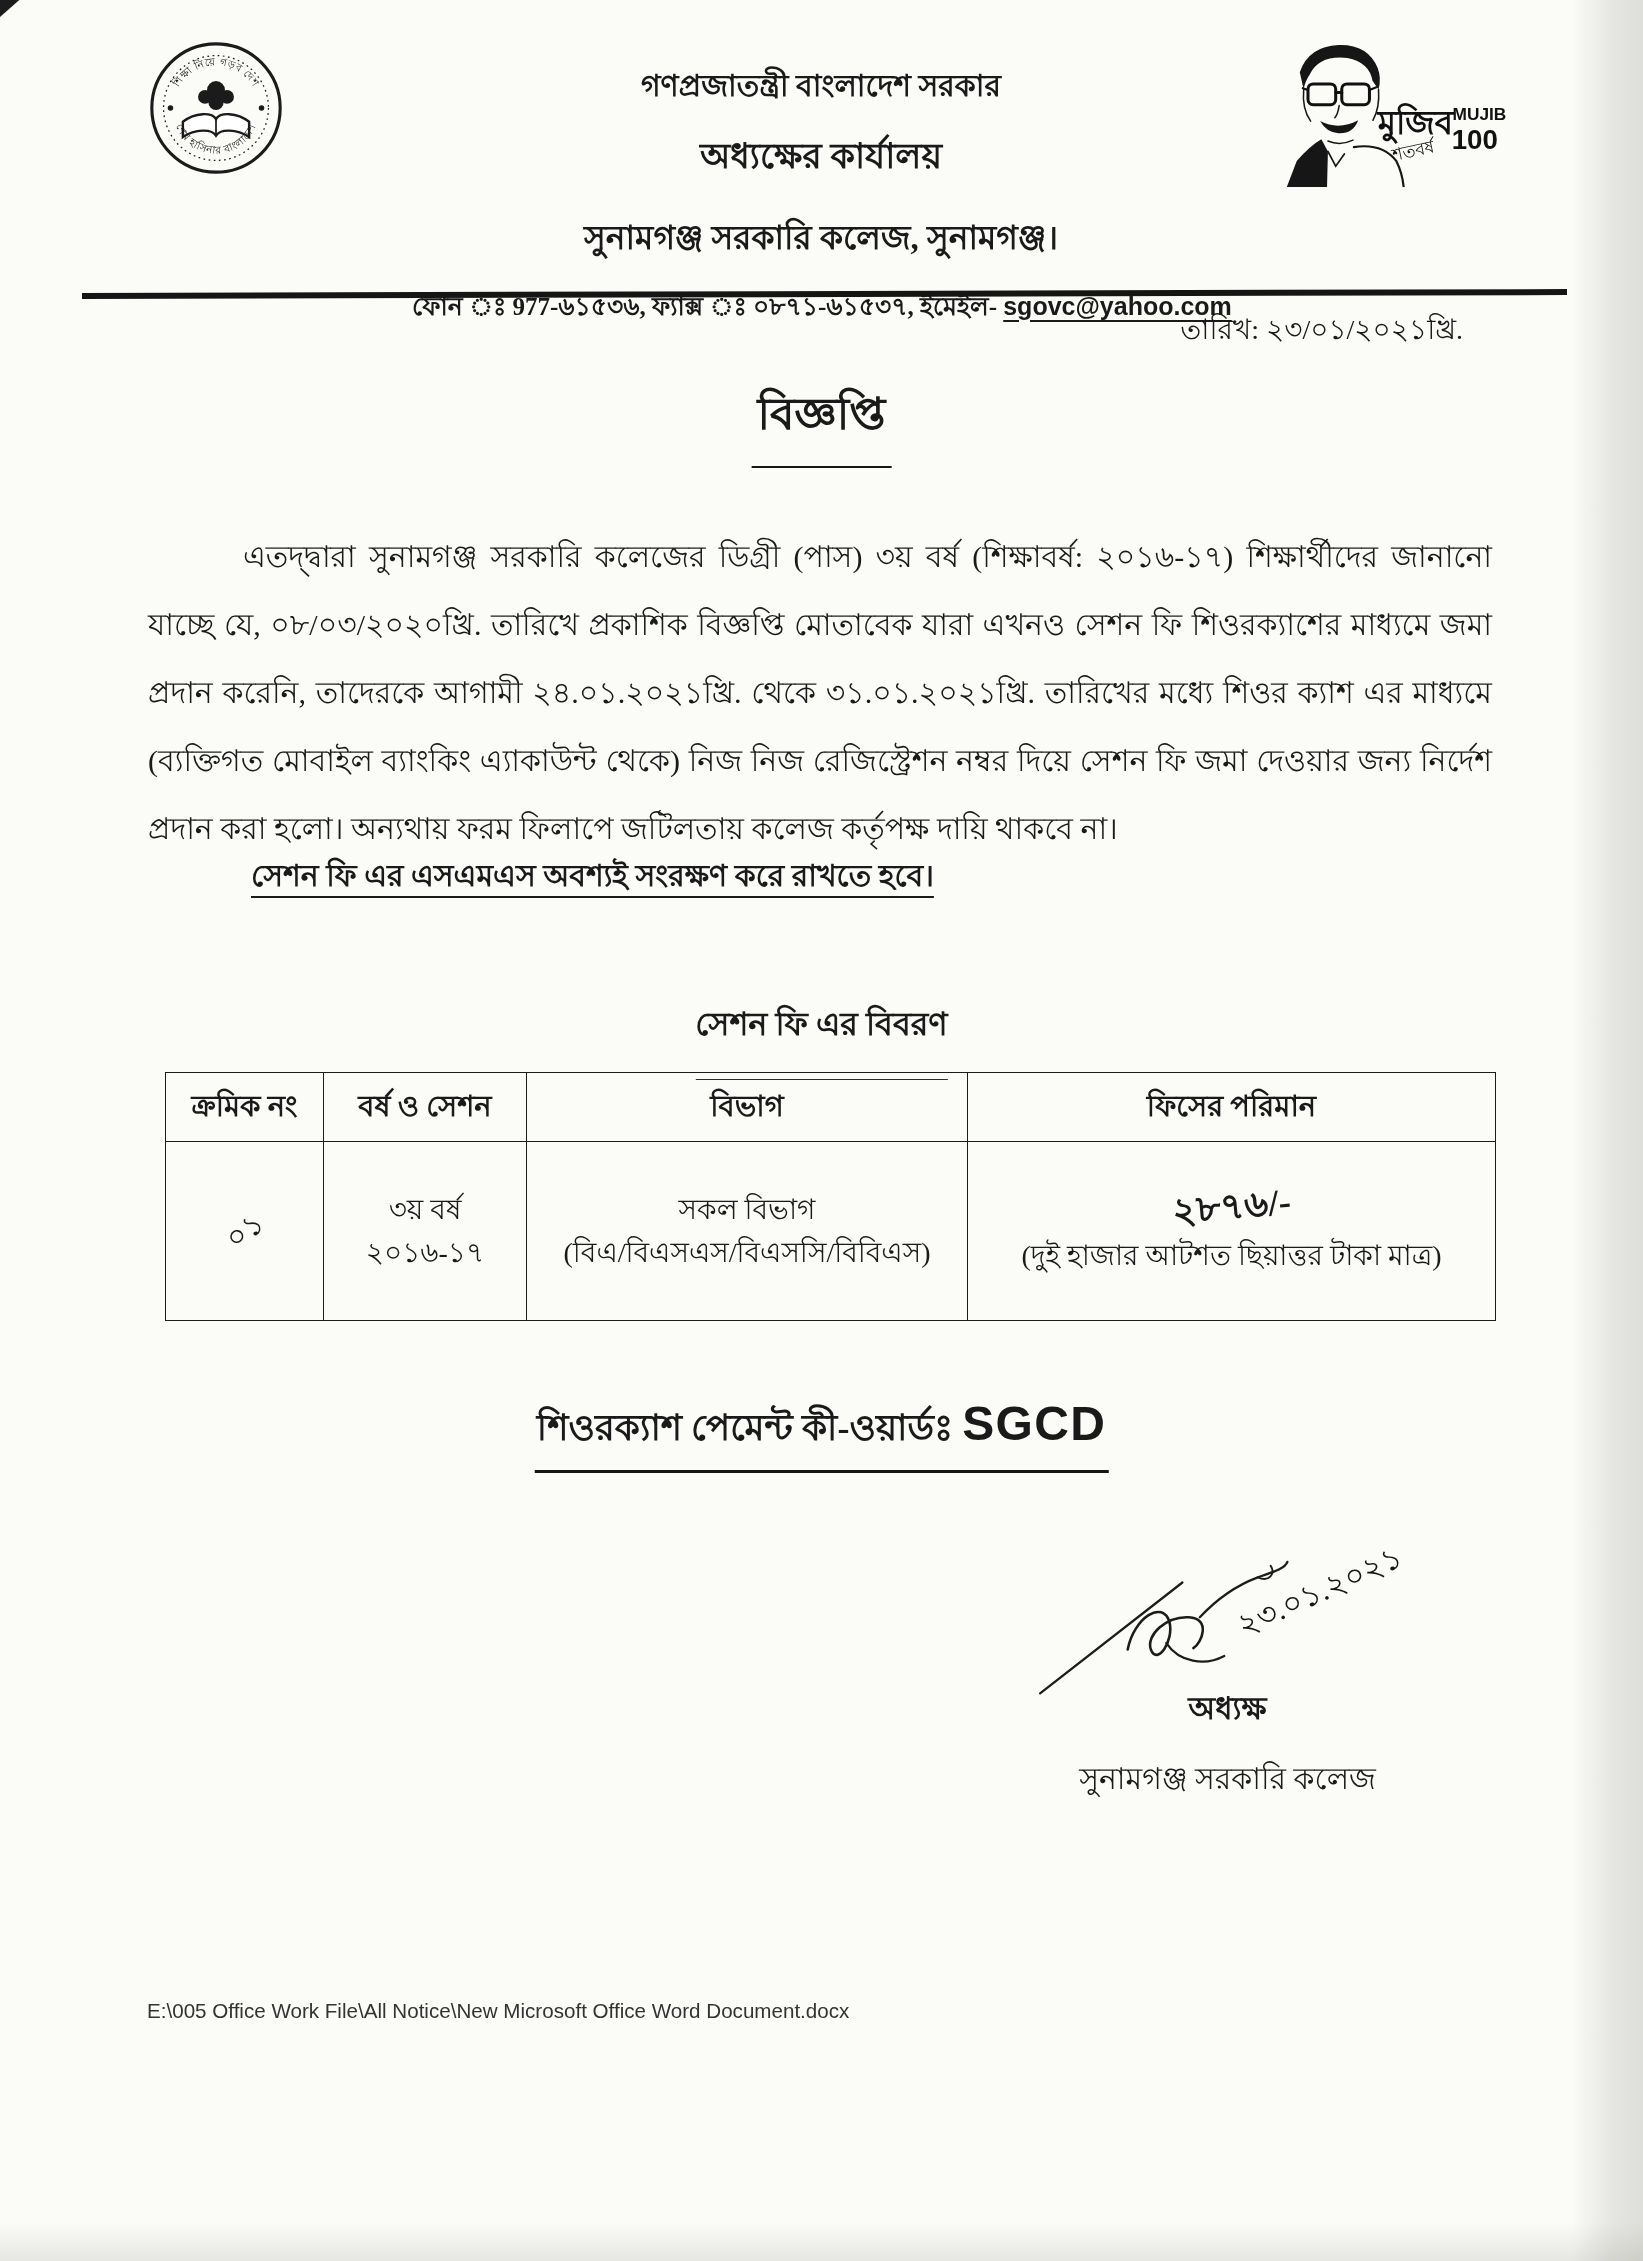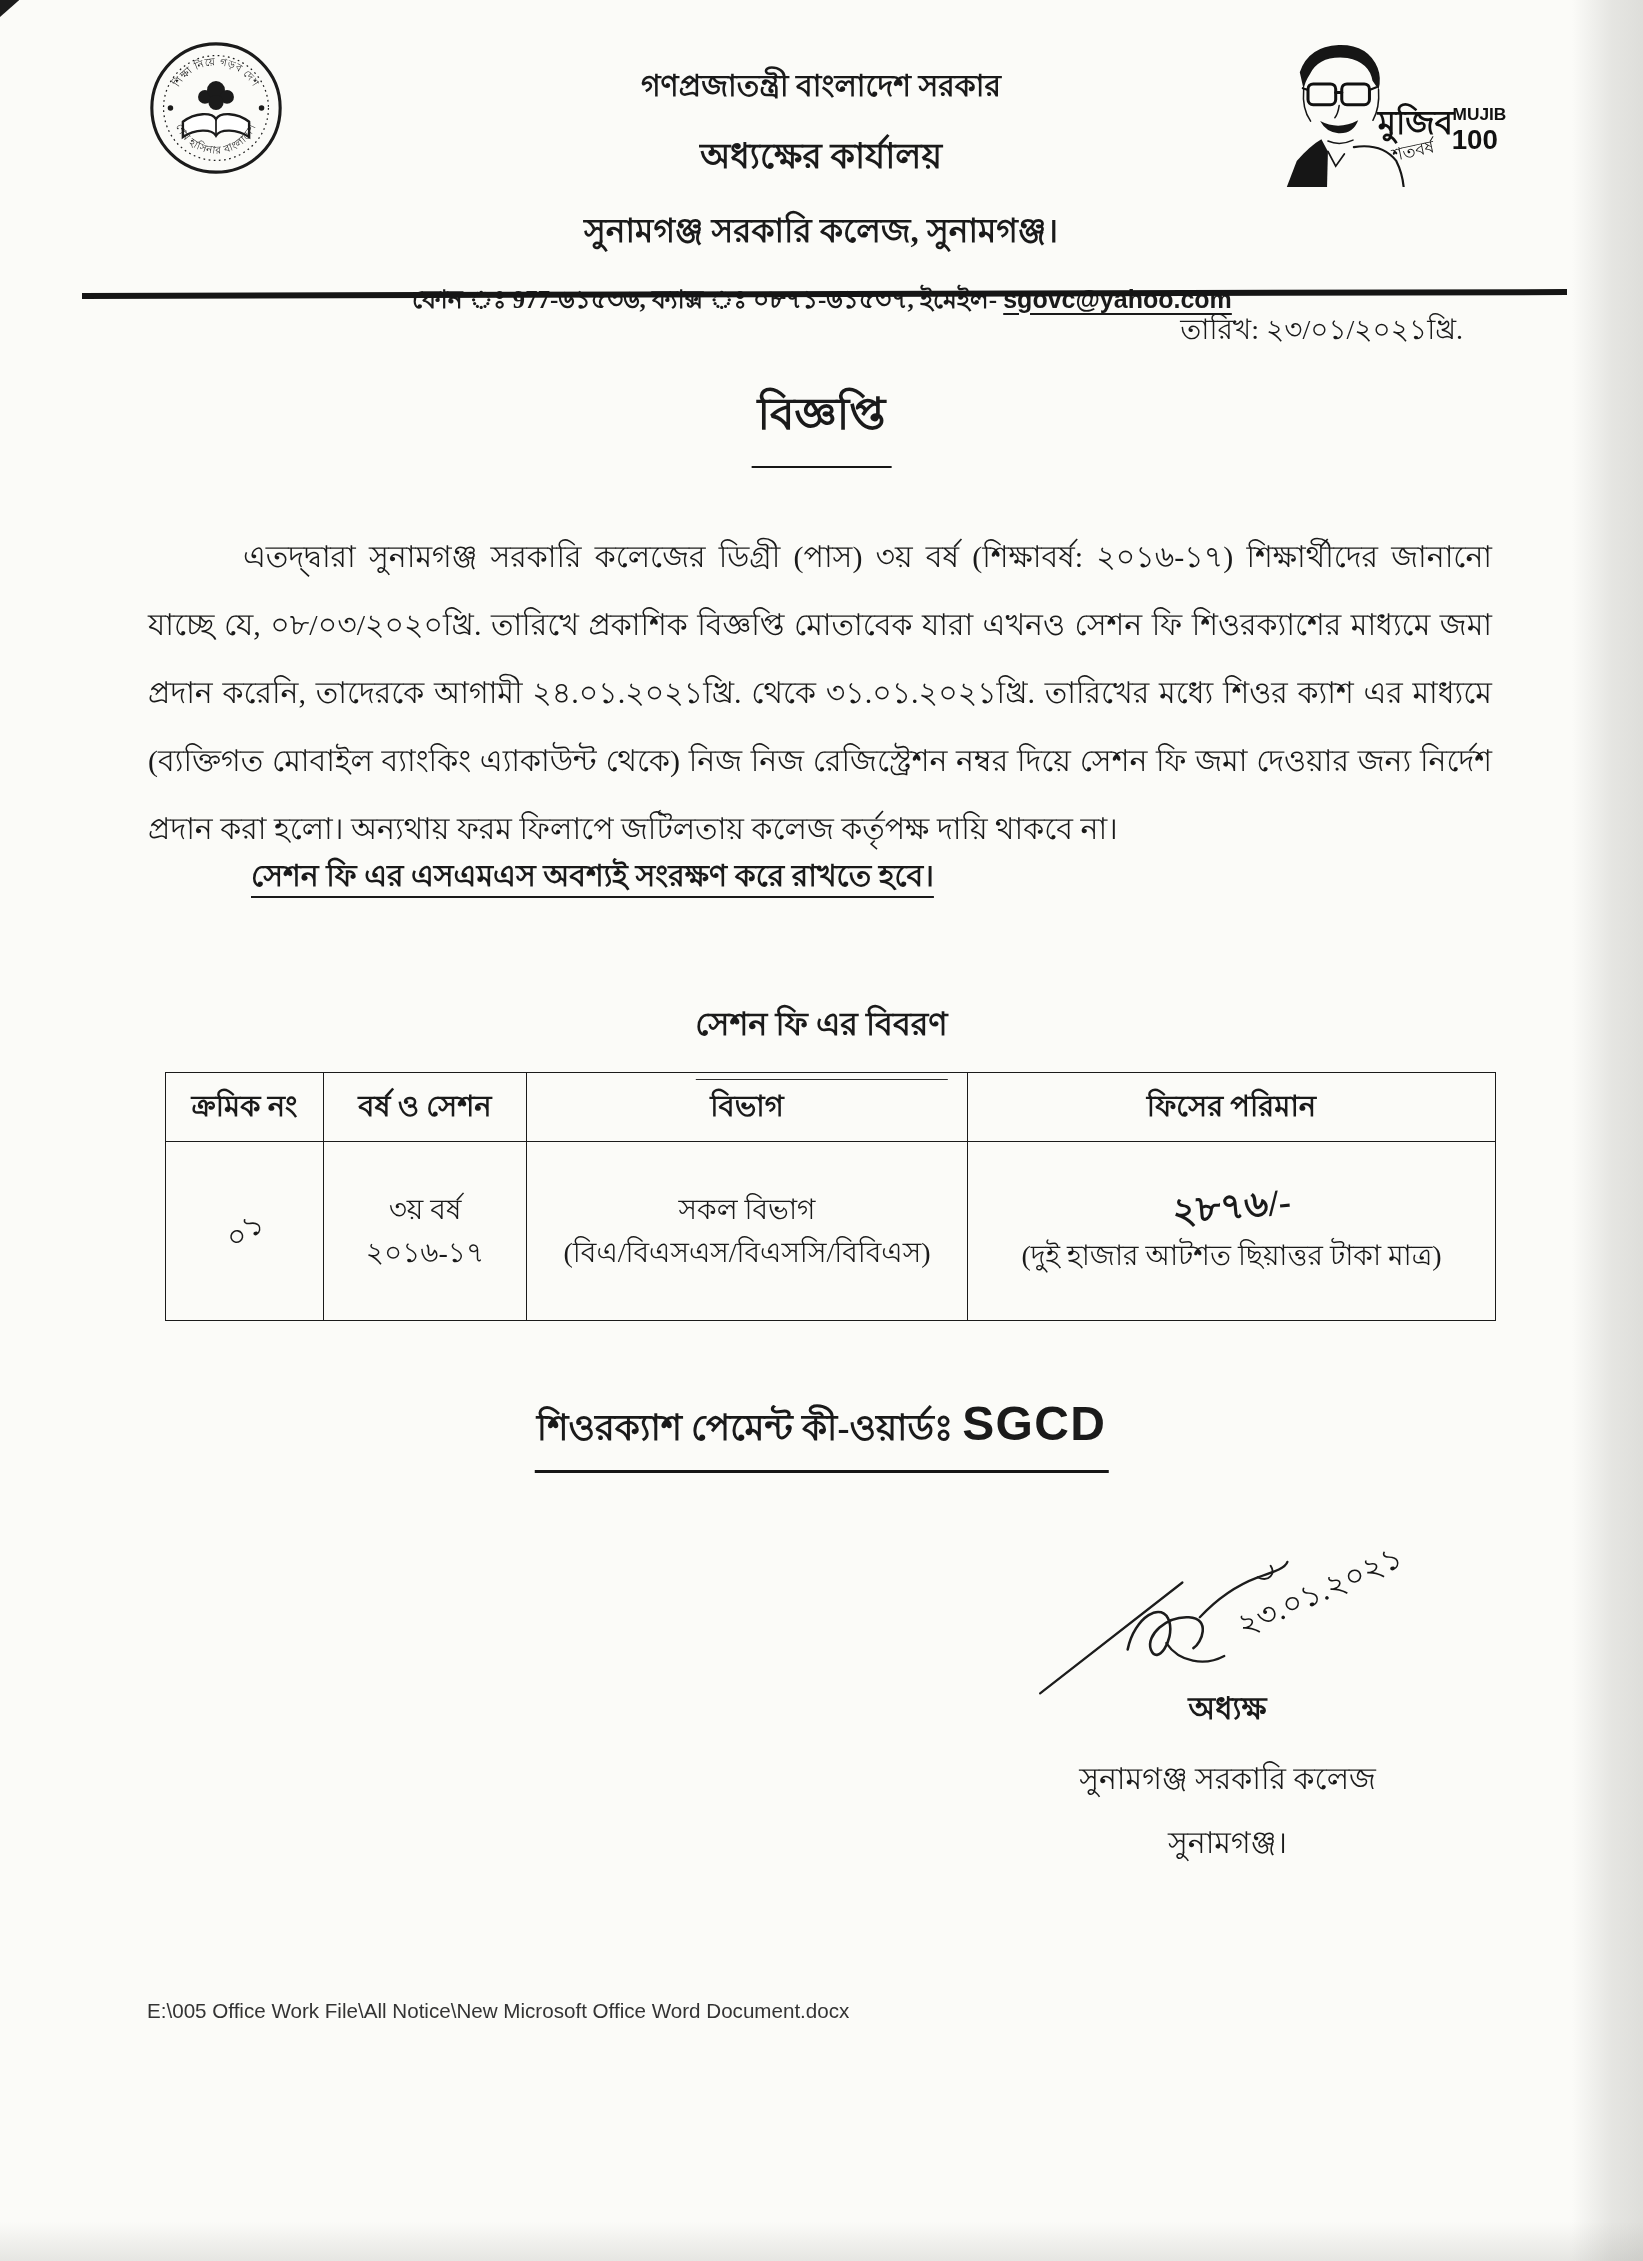--- a/index.html
+++ b/index.html
@@ -10,21 +10,21 @@
              clip-path:polygon(0 0,100% 0,0 100%);}
   .edge-right{position:absolute;right:0;top:0;width:71px;height:100%;
               background:linear-gradient(to right,rgba(0,0,0,0),rgba(118,118,112,0.16) 55%,rgba(118,118,112,0.22));}
   .edge-bottom{position:absolute;left:0;bottom:0;width:100%;height:39px;
                background:linear-gradient(to bottom,rgba(0,0,0,0),rgba(118,118,112,0.16));}
   
   .seal{position:absolute;left:147px;top:39px;width:138px;height:138px;}
   .hdr{position:absolute;left:412px;top:62px;width:818px;text-align:center;}
   .h1{font-size:30px;font-weight:bold;}
   .h2{font-size:35px;font-weight:bold;margin-top:15.5px;}
-  .h3{font-size:33px;font-weight:bold;margin-top:17px;}
+  .h3{font-size:33px;font-weight:bold;margin-top:24px;}
   .h4{font-size:25px;font-weight:bold;margin-top:19.3px;white-space:nowrap;}
   .h4 .email{font-family:"Liberation Sans","DejaVu Sans",sans-serif;text-decoration:underline;text-underline-offset:5.2px;}
   .h5{font-size:26px;font-weight:bold;margin-top:7.7px;}
   .h5 .web{font-family:"Liberation Sans","DejaVu Sans",sans-serif;}
   .mujib{position:absolute;left:1250px;top:31px;width:277px;height:156px;}
   .rule{position:absolute;left:82px;top:291px;width:1485px;height:5.8px;background:#151515;transform:rotate(-0.15deg);}
   .date{position:absolute;right:180px;top:308px;font-size:28px;margin-left:32px;}
   .title{position:absolute;left:50%;transform:translateX(-50%);top:381px;font-size:44px;font-weight:bold;
          border-bottom:2.6px solid #161616;padding:0 6.4px 11.6px 6.4px;}
   .para{position:absolute;left:148px;top:523px;width:1344px;font-size:30px;line-height:68px;
@@ -172,19 +172,18 @@
         <path d="M14,238 L235,66" stroke-width="3.5"></path>
         <path d="M150,170 C160,120 205,92 215,128 C222,156 196,196 186,170 C178,148 210,118 245,120 C280,122 265,160 252,168" stroke-width="4"></path>
         <path d="M210,160 C230,190 270,196 300,180" stroke-width="3.5"></path>
         <path d="M262,120 C290,90 320,70 352,58 C375,50 395,44 398,34" stroke-width="3.5"></path>
         <path d="M352,58 C370,66 380,52 372,40" stroke-width="3"></path>
       </g>
       <text x="330" y="150" font-size="48" fill="#161616" transform="rotate(-24 330 150)">২৩.০১.২০২১</text>
     </svg>
     <div class="des">অধ্যক্ষ</div>
     <div class="org1">সুনামগঞ্জ সরকারি কলেজ</div>
-    <div class="org2">সুনামগঞ্জ।</div>
   </div>
 
   <div class="footer">E:\005 Office Work File\All Notice\New Microsoft Office Word Document.docx</div>
 
 </div>
 
 
 </body></html>

